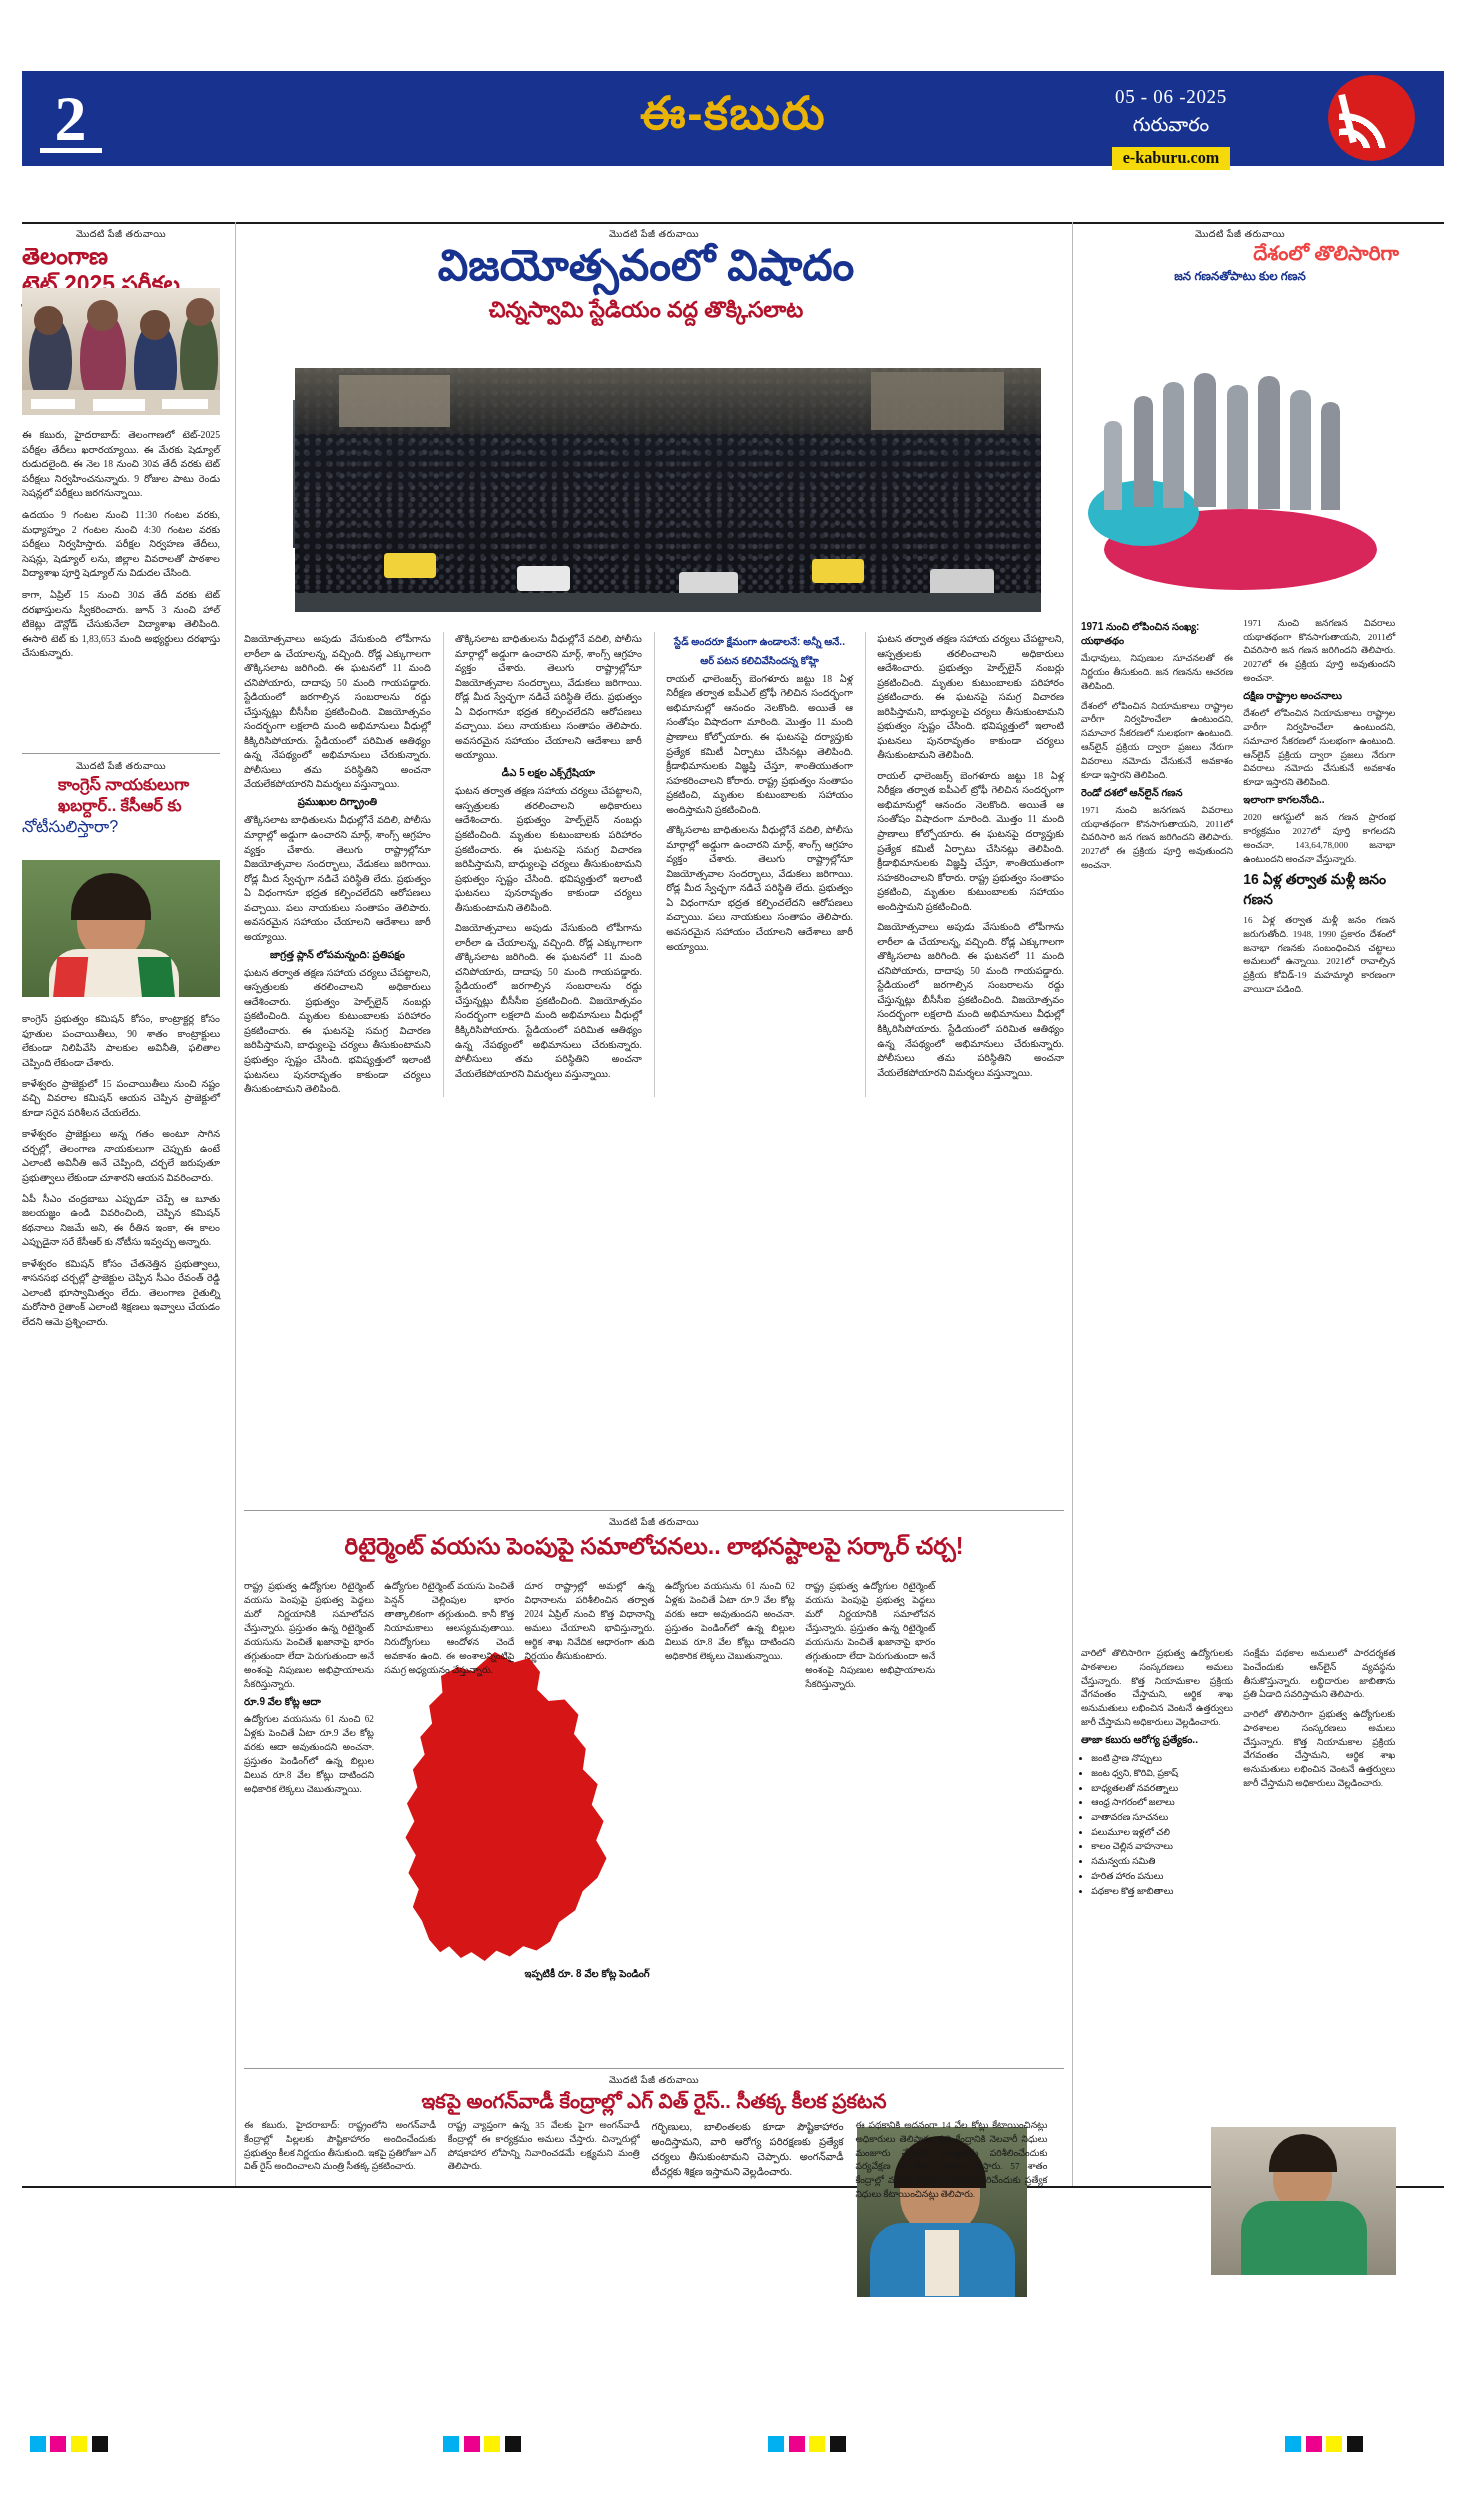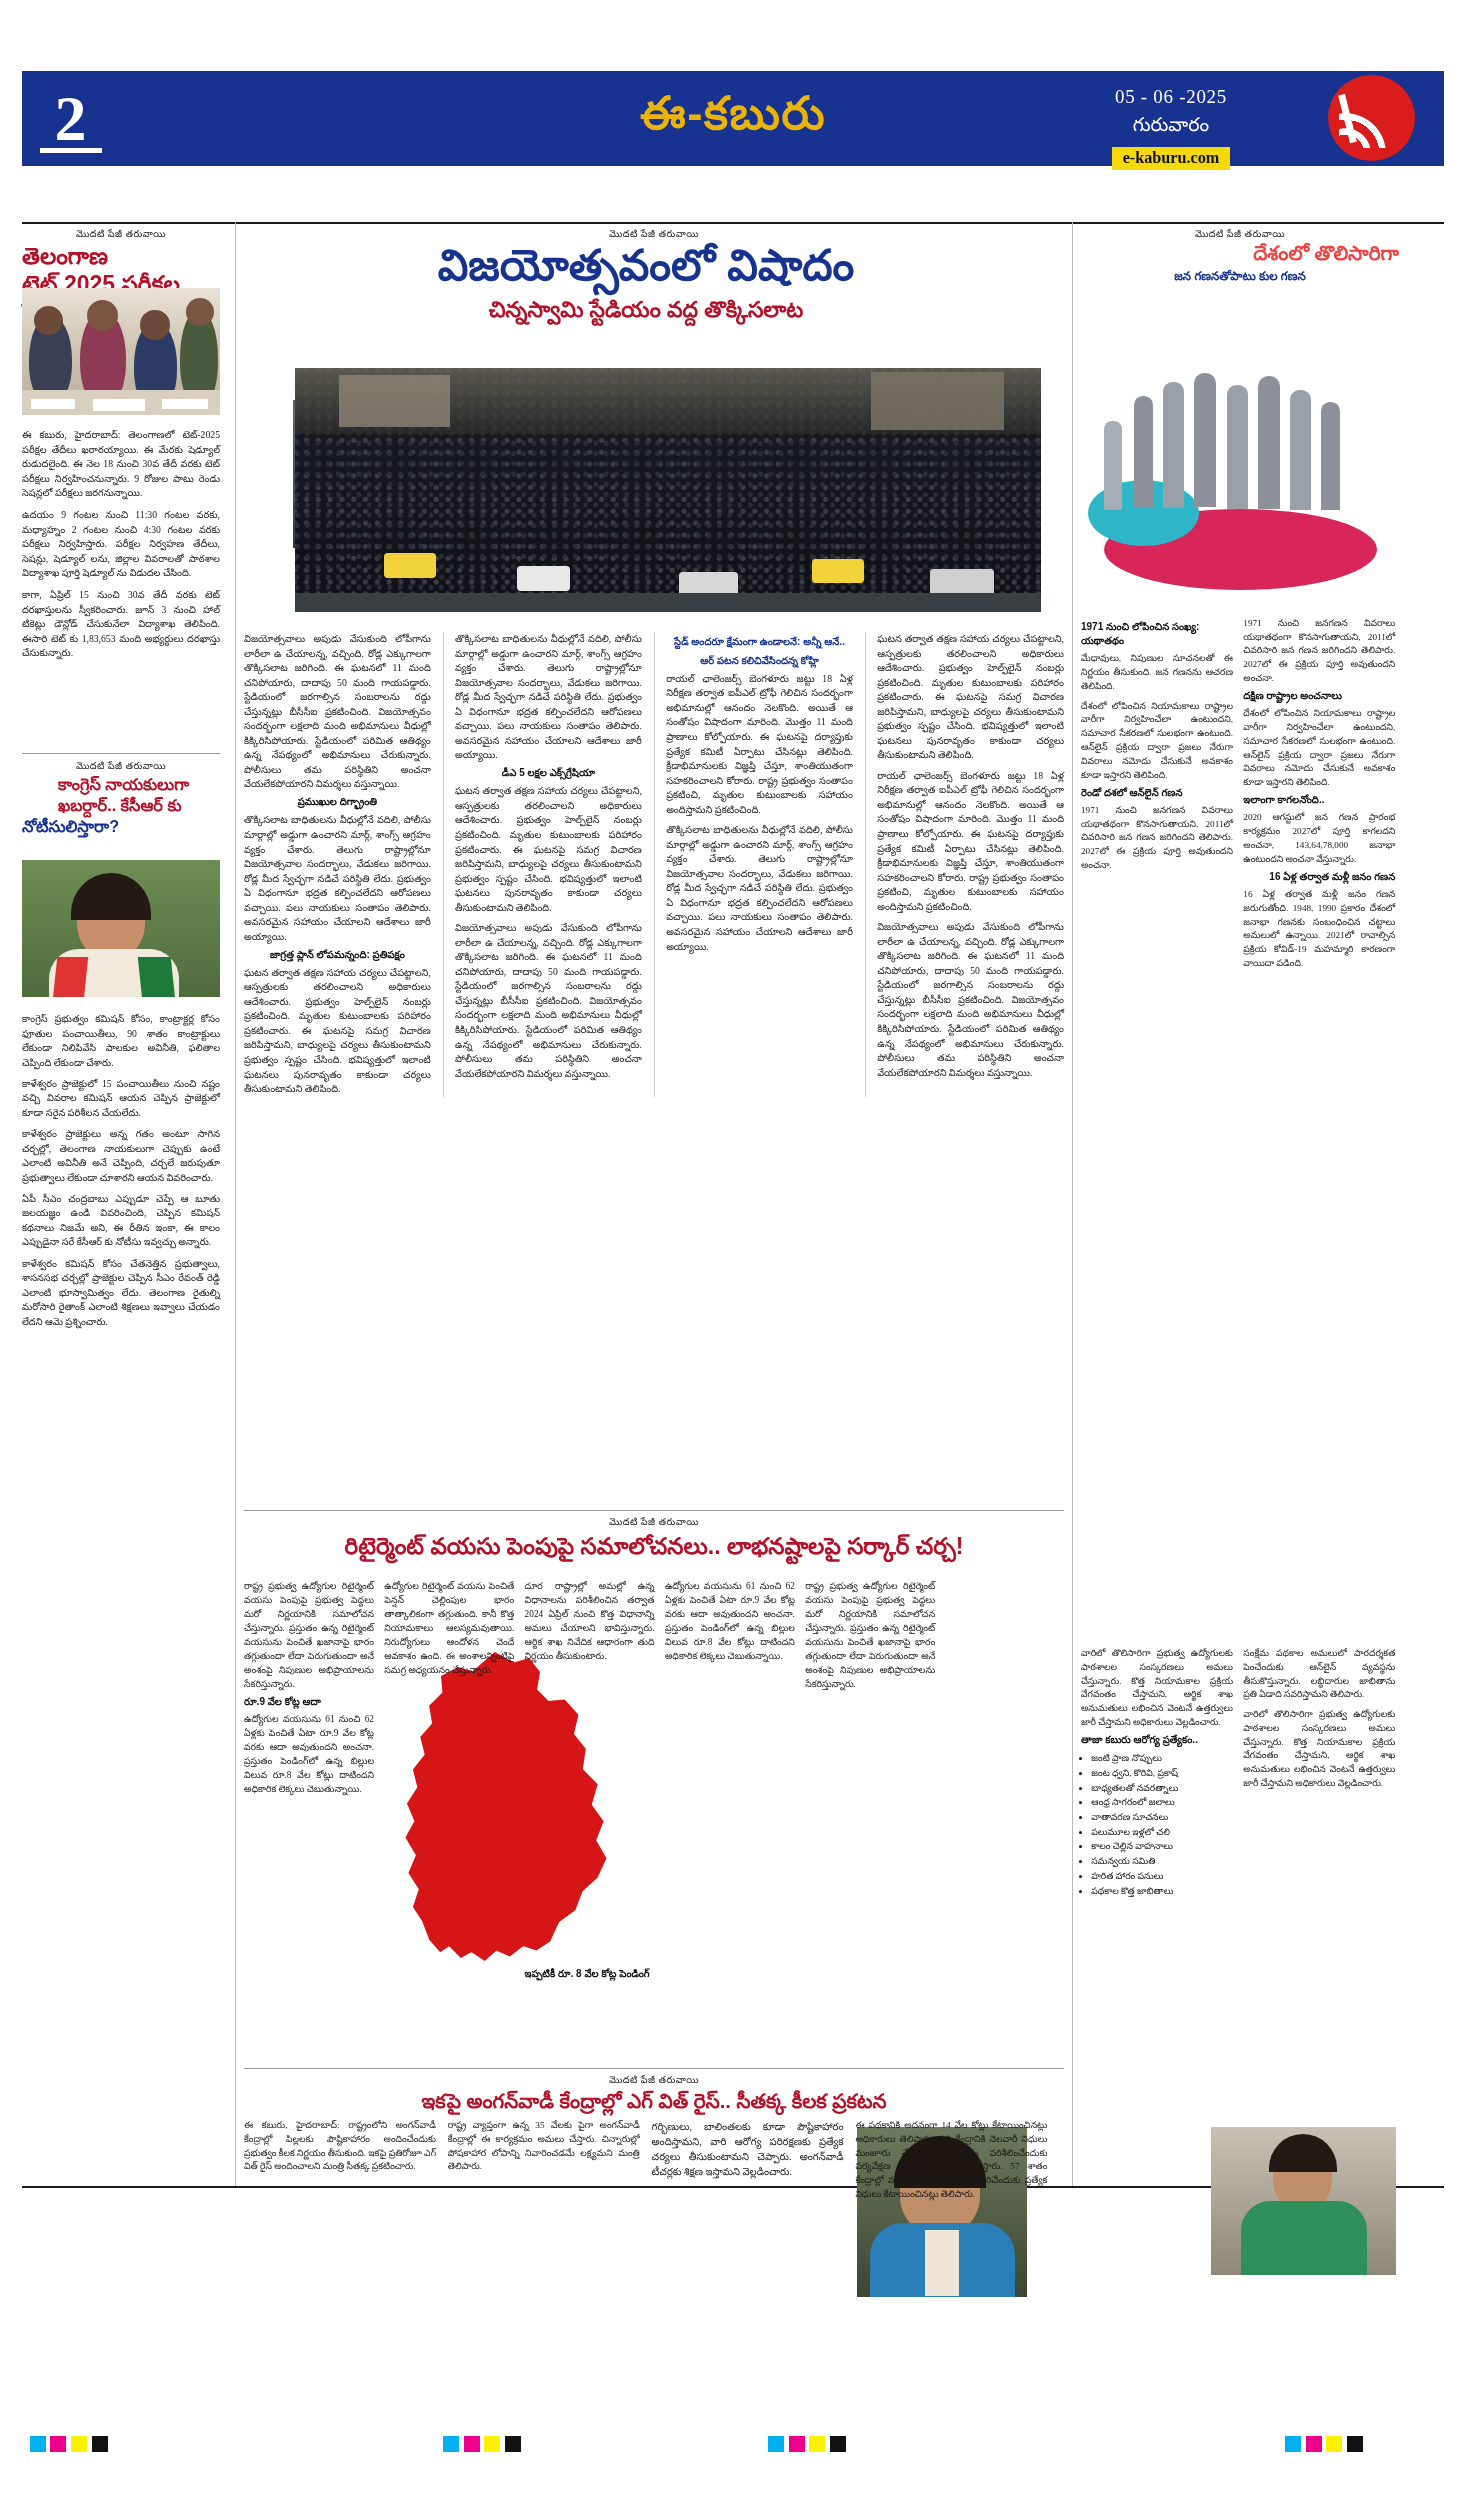--- a/index.html
+++ b/index.html
@@ -38,21 +38,21 @@
   .cap{font-size:8.5px;color:#222;line-height:1.35;text-align:center;}
   .lead-head{font-family:"Liberation Sans",sans-serif;font-weight:bold;font-size:23px;color:#b3122a;line-height:1.22;text-align:left;}
   .lead-head .l2{display:block;}
   .photo-exam{position:absolute;left:22px;top:288px;width:198px;height:127px;}
   .exam-bg{position:absolute;inset:0;background:linear-gradient(180deg,#e9e2d7 0%,#cfc4b4 48%,#b9ab99 100%);}
   .exam-fig{position:absolute;border-radius:50% 50% 44% 44%;}
   .txt-left{position:absolute;left:22px;top:428px;width:198px;}
 
   
   .sub-red{font-family:"Liberation Sans",sans-serif;font-weight:bold;font-size:16.2px;color:#b3122a;line-height:1.3;margin-left:36px;}
-  .sub-blue{font-family:"Liberation Sans",sans-serif;font-weight:bold;font-size:16.2px;color:#17338f;line-height:1.3;}
+  .sub-blue{font-family:"Liberation Sans",sans-serif;font-weight:normal;font-size:16.2px;color:#17338f;line-height:1.3;}
   .photo-kavitha{position:absolute;left:22px;top:812px;width:198px;height:137px;}
   .kav-bg{position:absolute;inset:0;background:linear-gradient(180deg,#6e8d55 0%,#4f6b3c 100%);}
 
   
   .big-head{font-family:"Liberation Sans",sans-serif;font-weight:bold;font-size:43px;color:#17338f;text-align:center;line-height:1.12;letter-spacing:0px;}
   .big-sub{font-family:"Liberation Sans",sans-serif;font-weight:bold;font-size:22px;color:#b3122a;text-align:center;margin-top:7.4px;}
   .crowd{position:absolute;left:295px;top:368px;width:746px;height:244px;background:#14161c;overflow:hidden;}
   .sidepic{position:absolute;width:89px;height:148px;overflow:hidden;border:1.5px solid #fff;}
 
   
@@ -334,21 +334,21 @@
         <div class="body-col" style="font-size:9.2px;margin-top:5.9px">దేశంలో లోపించిన నియామకాలు రాష్ట్రాల వారీగా నిర్వహించేలా ఉంటుందని, సమాచార సేకరణలో సులభంగా ఉంటుంది. ఆన్‌లైన్ ప్రక్రియ ద్వారా ప్రజలు నేరుగా వివరాలు నమోదు చేసుకునే అవకాశం కూడా ఇస్తారని తెలిపింది.</div>
         <div class="sub-head" style="text-align:left;font-size:10px">రెండో దశలో ఆన్‌లైన్ గణన</div>
         <div class="body-col" style="font-size:9.2px">1971 నుంచి జనగణన వివరాలు యథాతథంగా కొనసాగుతాయని, 2011లో చివరిసారి జన గణన జరిగిందని తెలిపారు. 2027లో ఈ ప్రక్రియ పూర్తి అవుతుందని అంచనా.</div>
       </div>
       <div style="width:152px;">
         <div class="body-col" style="font-size:9.2px">1971 నుంచి జనగణన వివరాలు యథాతథంగా కొనసాగుతాయని, 2011లో చివరిసారి జన గణన జరిగిందని తెలిపారు. 2027లో ఈ ప్రక్రియ పూర్తి అవుతుందని అంచనా.</div>
         <div class="sub-head" style="text-align:left;font-size:10px">దక్షిణ రాష్ట్రాల అంచనాలు</div>
         <div class="body-col" style="font-size:9.2px">దేశంలో లోపించిన నియామకాలు రాష్ట్రాల వారీగా నిర్వహించేలా ఉంటుందని, సమాచార సేకరణలో సులభంగా ఉంటుంది. ఆన్‌లైన్ ప్రక్రియ ద్వారా ప్రజలు నేరుగా వివరాలు నమోదు చేసుకునే అవకాశం కూడా ఇస్తారని తెలిపింది.</div>
         <div class="sub-head" style="text-align:left;font-size:10px">ఇలాంగా కాగలనోంది..</div>
         <div class="body-col" style="font-size:9.2px">2020 ఆగస్టులో జన గణన ప్రారంభ కార్యక్రమం 2027లో పూర్తి కాగలదని అంచనా, 143,64,78,000 జనాభా ఉంటుందని అంచనా వేస్తున్నారు.</div>
-        <div class="sub-head" style="text-align:right;font-size:10px">16 ఏళ్ల తర్వాత మళ్లీ జనం గణన</div>
+        <div class="sub-head" style="text-align:left;font-size:14px">16 ఏళ్ల తర్వాత మళ్లీ జనం గణన</div>
         <div class="body-col" style="font-size:9.2px">16 ఏళ్ల తర్వాత మళ్లీ జనం గణన జరుగుతోంది. 1948, 1990 ప్రకారం దేశంలో జనాభా గణనకు సంబంధించిన చట్టాలు అమలులో ఉన్నాయి. 2021లో రావాల్సిన ప్రక్రియ కోవిడ్-19 మహమ్మారి కారణంగా వాయిదా పడింది.</div>
       </div>
     </div>
   </div>
 
   <div style="position:absolute;left:1081px;top:1647px;width:318px;display:flex;gap:10.3px;">
     <div style="width:152px;">
       <div class="body-col" style="font-size:9.2px">వారిలో తొలిసారిగా ప్రభుత్వ ఉద్యోగులకు పాఠశాలల సంస్కరణలు అమలు చేస్తున్నారు. కొత్త నియామకాల ప్రక్రియ వేగవంతం చేస్తామని, ఆర్థిక శాఖ అనుమతులు లభించిన వెంటనే ఉత్తర్వులు జారీ చేస్తామని అధికారులు వెల్లడించారు.</div>
       <div class="sub-head" style="text-align:left;font-size:10px">తాజా కబురు ఆరోగ్య ప్రత్యేకం..</div>
       <ul style="margin:3px 0 0 10.3px;padding:0;font-size:9.2px;line-height:1.6;">

